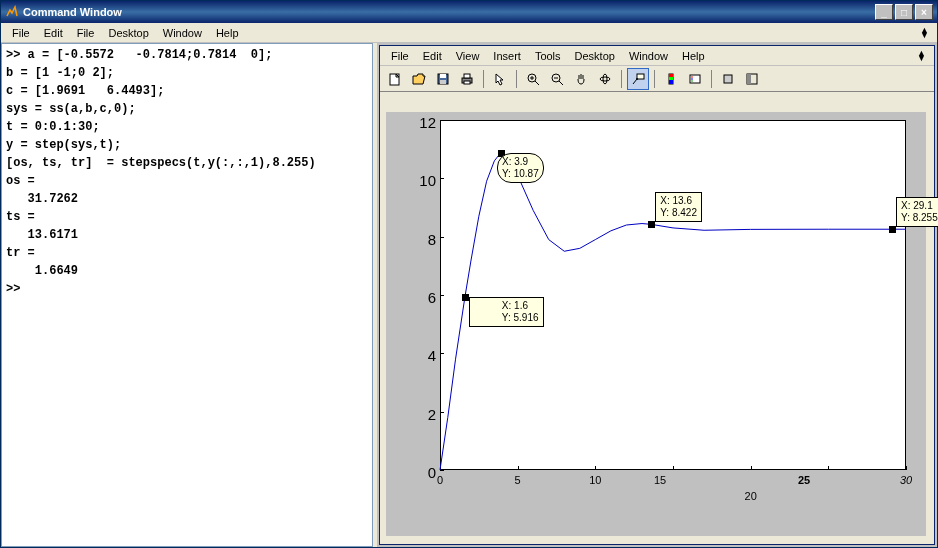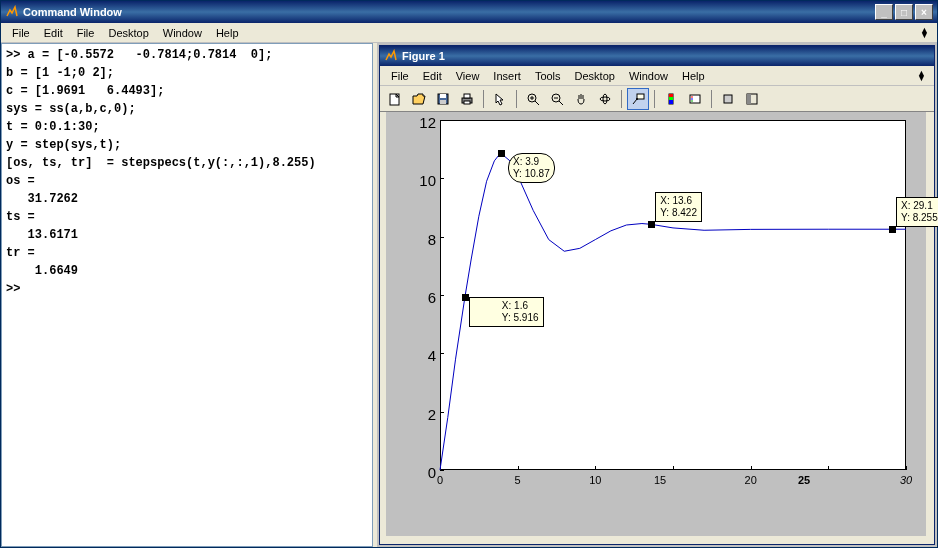--- a/index.html
+++ b/index.html
@@ -75,28 +75,20 @@
    31.7262
 ts =
    13.6171
 tr =
     1.6649
 &gt;&gt;</div>
     </div>
 
     <div class="right-pane">
       <div class="figure-window">
-        <div class="fig-title">
-          <span class="icon">
-            <svg width="14" height="14" viewBox="0 0 14 14">
-                <path d="M2 11 L5 5 L7 8 L10 2 L12 11" stroke="#f90" stroke-width="1.5" fill="none"></path>
-              </svg>
-          </span>
-          <span>Figure 1</span>
-        </div>
 
         <div class="menubar">
           <span class="menu-item">File</span>
           <span class="menu-item">Edit</span>
           <span class="menu-item">View</span>
           <span class="menu-item">Insert</span>
           <span class="menu-item">Tools</span>
           <span class="menu-item">Desktop</span>
           <span class="menu-item">Window</span>
           <span class="menu-item">Help</span>
@@ -222,33 +214,33 @@
               <div class="ytick" style="top: 2px;">12</div>
               <div style="position: absolute; left: 54px; top: 8px; width: 4px; height: 1px; background: rgb(0, 0, 0);"></div>
               <div class="xtick" style="left: 39px;">0</div>
               <div style="position: absolute; left: 54px; top: 354px; width: 1px; height: 4px; background: rgb(0, 0, 0);"></div>
               <div class="xtick" style="left: 116.667px;">5</div>
               <div style="position: absolute; left: 131.667px; top: 354px; width: 1px; height: 4px; background: rgb(0, 0, 0);"></div>
               <div class="xtick" style="left: 194.333px;">10</div>
               <div style="position: absolute; left: 209.333px; top: 354px; width: 1px; height: 4px; background: rgb(0, 0, 0);"></div>
               <div class="xtick" style="left: 259px;">15</div>
               <div style="position: absolute; left: 287px; top: 354px; width: 1px; height: 4px; background: rgb(0, 0, 0);"></div>
-              <div class="xtick" style="left: 349.667px;">20</div>
+              <div class="xtick" style="left: 349.667px; margin-top: 16px;">20</div>
               <div style="position: absolute; left: 364.667px; top: 354px; width: 1px; height: 4px; background: rgb(0, 0, 0);"></div>
               <div class="xtick" style="left: 403px; font-weight: bold;">25</div>
               <div style="position: absolute; left: 442.333px; top: 354px; width: 1px; height: 4px; background: rgb(0, 0, 0);"></div>
               <div class="xtick" style="left: 505px; font-style: italic;">30</div>
               <div style="position: absolute; left: 520px; top: 354px; width: 1px; height: 4px; background: rgb(0, 0, 0);"></div>
               <svg class="plotline" width="530" height="368">
                 <path d="M54 358 L61.766666666666666 305.5 L69.53333333333333 247.16666666666669 L78.85333333333334 185.45 L85.06666666666666 148 L92.83333333333333 104.25 L100.6 69.25 L108.36666666666667 48.83333333333337 L114.58000000000001 40.95833333333337 L123.89999999999999 48.83333333333337 L131.66666666666666 63.416666666666686 L147.2 98.41666666666663 L162.73333333333335 127.58333333333334 L178.26666666666665 139.25 L193.79999999999998 136.33333333333334 L209.33333333333331 127.58333333333334 L224.86666666666665 118.83333333333337 L240.4 112.99999999999997 L255.93333333333334 111.54166666666669 L265.25333333333333 112.35833333333329 L287 115.91666666666663 L318.06666666666666 118.24999999999997 L364.66666666666663 117.375 L442.33333333333337 117.22916666666666 L506.02000000000004 117.22916666666666 L520 117.22916666666666" fill="none" stroke="#0000c0" stroke-width="1"></path>
               </svg>
               <div class="datapt" style="left: 75.8533px; top: 182.45px;"></div>
               <div class="datatip" style="left: 82.8533px; top: 185.45px; padding-left: 32px;"><span>X: 1.6</span><br><span>Y: 5.916</span></div>
               <div class="datapt" style="left: 111.58px; top: 37.9583px;"></div>
-              <div class="datatip" style="left: 122px; top: 40.9583px; border-radius: 14px;"><span>X: 3.9</span><br><span>Y: 10.87</span></div>
+              <div class="datatip" style="left: 111px; top: 40.9583px; border-radius: 14px;"><span>X: 3.9</span><br><span>Y: 10.87</span></div>
               <div class="datapt" style="left: 262.253px; top: 109.358px;"></div>
               <div class="datatip" style="left: 269.253px; top: 80.3583px;"><span>X: 13.6</span><br><span>Y: 8.422</span></div>
               <div class="datapt" style="left: 503.02px; top: 114.229px;"></div>
               <div class="datatip" style="left: 510.02px; top: 85.2292px;"><span>X: 29.1</span><br><span>Y: 8.255</span></div>
             </div>
         </div>
       </div>
     </div>
   </div>
 </div>

